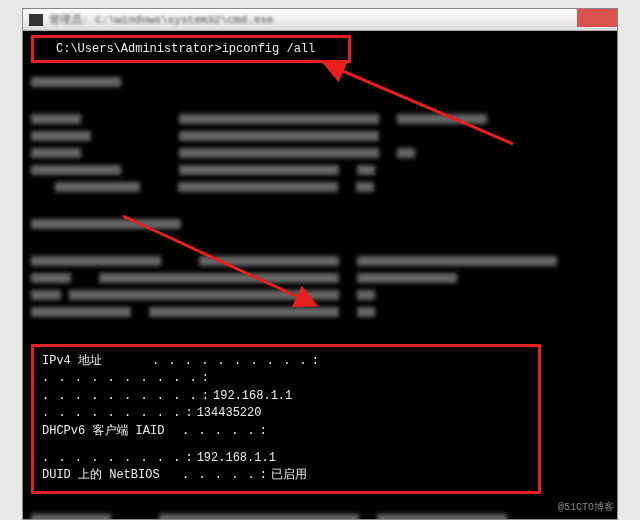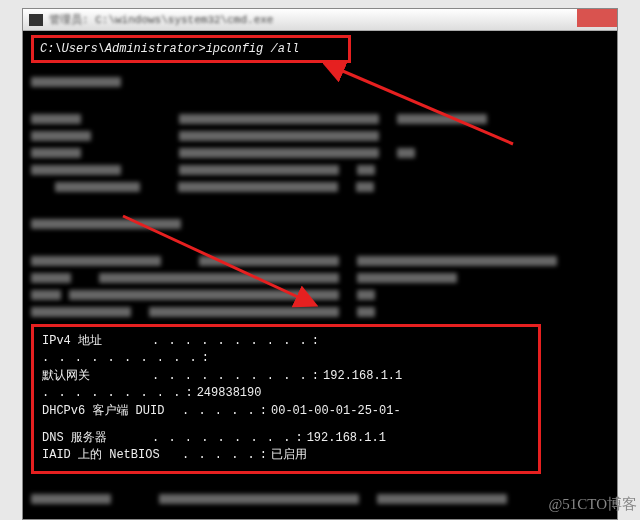--- a/index.html
+++ b/index.html
@@ -53,25 +53,24 @@
     .terminal {
       background: #000;
       color: #ccc;
       padding: 4px 8px;
       height: calc(100% - 22px);
       position: relative;
       overflow: hidden;
     }
     .cmd-box {
       border: 3px solid #e62020;
-      padding: 4px 6px;
+      padding: 4px 22px;
       margin-bottom: 10px;
       display: inline-block;
       min-width: 320px;
-      font-style: italic;
     }
     .cmd-line {
       color: #eee;
       white-space: nowrap;
     }
     .blur-line {
       height: 13px;
       margin: 4px 0;
       display: flex;
       gap: 8px;
@@ -79,21 +78,21 @@
     .blur-seg {
       background: #666;
       height: 10px;
       filter: blur(2px);
       border-radius: 1px;
     }
     .section-gap { height: 16px; }
     .info-box {
       border: 3px solid #e62020;
       padding: 6px 8px;
-      margin-top: 4px;
+      margin-top: 24px;
       width: 510px;
     }
     .info-row {
       display: flex;
       color: #eee;
       line-height: 1.45;
       white-space: nowrap;
     }
     .info-label {
       width: 110px;
@@ -110,25 +109,25 @@
     .info-value {
       flex-shrink: 0;
     }
     .info-gap { height: 10px; }
     .arrow {
       position: absolute;
       pointer-events: none;
     }
     .watermark {
       position: absolute;
-      right: 3px;
+      right: 26px;
       bottom: 6px;
       color: #888;
-      font-size: 15px;
-      font-family: Liberation Serif, serif;
+      font-size: 10px;
+      font-family: Liberation Mono, monospace;
     }
   </style>
 </head>
 <body>
 
 <div class="window">
   <div class="titlebar">
     <div class="titlebar-icon"></div>
     <div class="titlebar-text">管理员: C:\windows\system32\cmd.exe</div>
     <div class="close-btn"></div>
@@ -200,45 +199,42 @@
       <div class="info-row">
         <span class="info-label">IPv4 地址</span>
         <span class="info-dots">. . . . . . . . . .</span>
         <span class="info-colon">:</span>
       </div>
       <div class="info-row">
         <span class="info-dots">. . . . . . . . . .</span>
         <span class="info-colon">:</span>
       </div>
       <div class="info-row">
-        <span class="info-label">默认网关</span>
         <span class="info-dots">. . . . . . . . . .</span>
         <span class="info-colon">:</span>
         <span class="info-value">192.168.1.1</span>
       </div>
       <div class="info-row">
         <span class="info-dots">. . . . . . . . .</span>
         <span class="info-colon">:</span>
-        <span class="info-value">249838190</span>
-      </div>
-      <div class="info-row">
-        <span class="info-label" style="width:140px">DHCPv6 客户端 DUID</span>
+        <span class="info-value">134435220</span>
+      </div>
+      <div class="info-row">
+        <span class="info-label" style="width:140px">DHCPv6 客户端 IAID</span>
         <span class="info-dots">. . . . .</span>
         <span class="info-colon">:</span>
-        <span class="info-value">00-01-00-01-25-01-</span>
       </div>
       <div class="info-gap"></div>
       <div class="info-row">
-        <span class="info-label">DNS 服务器</span>
         <span class="info-dots">. . . . . . . . .</span>
         <span class="info-colon">:</span>
         <span class="info-value">192.168.1.1</span>
       </div>
       <div class="info-row">
-        <span class="info-label" style="width:140px">IAID 上的 NetBIOS</span>
+        <span class="info-label" style="width:140px">DUID 上的 NetBIOS</span>
         <span class="info-dots">. . . . .</span>
         <span class="info-colon">:</span>
         <span class="info-value">已启用</span>
       </div>
     </div>
 
     <div class="section-gap"></div>
     <div class="blur-line">
         <div class="blur-seg" style="width:80px"></div>
         <div class="blur-seg" style="width:200px;margin-left:40px"></div>

